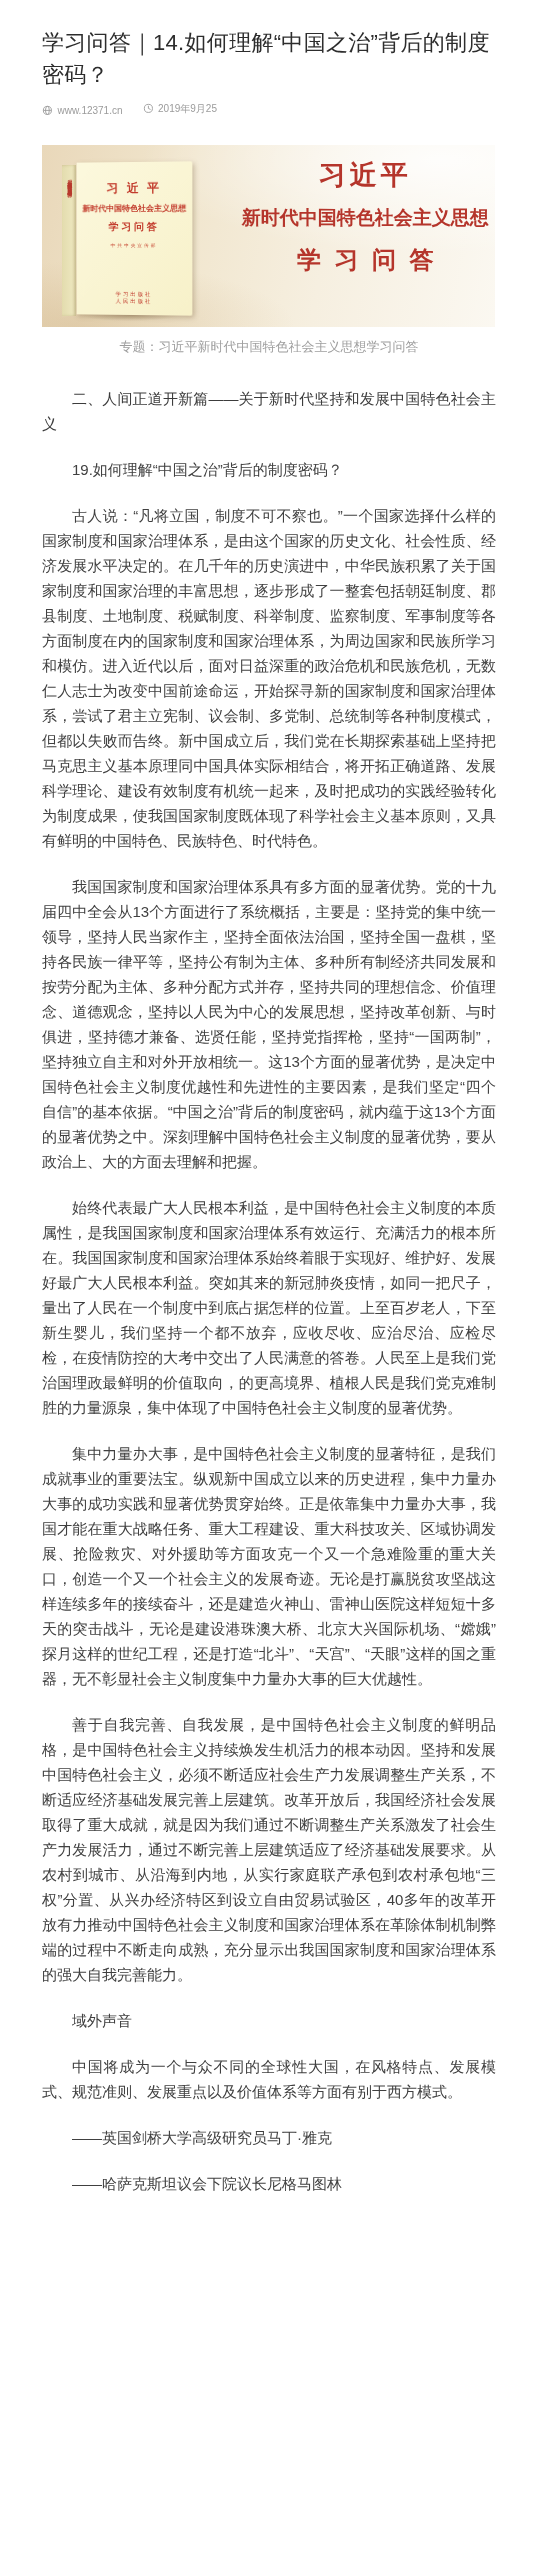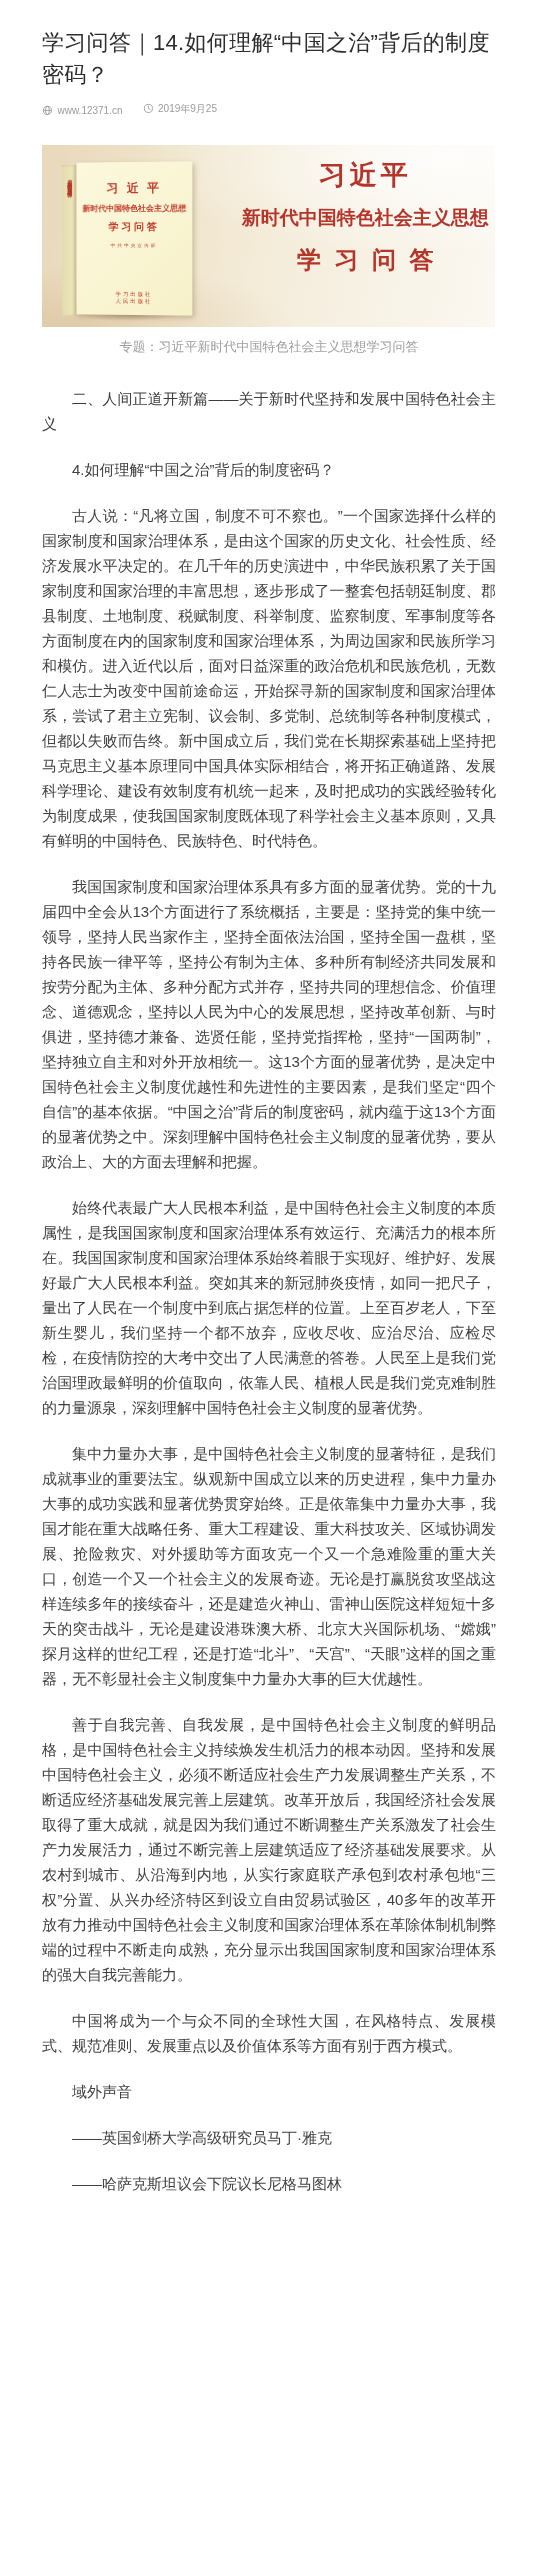--- a/index.html
+++ b/index.html
@@ -107,28 +107,28 @@
       <div class="hl1">习近平</div>
       <div class="hl2">新时代中国特色社会主义思想</div>
       <div class="hl3">学习问答</div>
     </div>
   </figure>
 
   <div class="caption">专题：习近平新时代中国特色社会主义思想学习问答</div>
 
   <div class="article">
     <p class="section-heading">二、人间正道开新篇——关于新时代坚持和发展中国特色社会主义</p>
-    <p>4.如何理解“中国之治”背后的制度密码？</p>
+    <p>19.如何理解“中国之治”背后的制度密码？</p>
 
     <p>古人说：“凡将立国，制度不可不察也。”一个国家选择什么样的国家制度和国家治理体系，是由这个国家的历史文化、社会性质、经济发展水平决定的。在几千年的历史演进中，中华民族积累了关于国家制度和国家治理的丰富思想，逐步形成了一整套包括朝廷制度、郡县制度、土地制度、税赋制度、科举制度、监察制度、军事制度等各方面制度在内的国家制度和国家治理体系，为周边国家和民族所学习和模仿。进入近代以后，面对日益深重的政治危机和民族危机，无数仁人志士为改变中国前途命运，开始探寻新的国家制度和国家治理体系，尝试了君主立宪制、议会制、多党制、总统制等各种制度模式，但都以失败而告终。新中国成立后，我们党在长期探索基础上坚持把马克思主义基本原理同中国具体实际相结合，将开拓正确道路、发展科学理论、建设有效制度有机统一起来，及时把成功的实践经验转化为制度成果，使我国国家制度既体现了科学社会主义基本原则，又具有鲜明的中国特色、民族特色、时代特色。</p>
     <p>我国国家制度和国家治理体系具有多方面的显著优势。党的十九届四中全会从13个方面进行了系统概括，主要是：坚持党的集中统一领导，坚持人民当家作主，坚持全面依法治国，坚持全国一盘棋，坚持各民族一律平等，坚持公有制为主体、多种所有制经济共同发展和按劳分配为主体、多种分配方式并存，坚持共同的理想信念、价值理念、道德观念，坚持以人民为中心的发展思想，坚持改革创新、与时俱进，坚持德才兼备、选贤任能，坚持党指挥枪，坚持“一国两制”，坚持独立自主和对外开放相统一。这13个方面的显著优势，是决定中国特色社会主义制度优越性和先进性的主要因素，是我们坚定“四个自信”的基本依据。“中国之治”背后的制度密码，就内蕴于这13个方面的显著优势之中。深刻理解中国特色社会主义制度的显著优势，要从政治上、大的方面去理解和把握。</p>
-    <p>始终代表最广大人民根本利益，是中国特色社会主义制度的本质属性，是我国国家制度和国家治理体系有效运行、充满活力的根本所在。我国国家制度和国家治理体系始终着眼于实现好、维护好、发展好最广大人民根本利益。突如其来的新冠肺炎疫情，如同一把尺子，量出了人民在一个制度中到底占据怎样的位置。上至百岁老人，下至新生婴儿，我们坚持一个都不放弃，应收尽收、应治尽治、应检尽检，在疫情防控的大考中交出了人民满意的答卷。人民至上是我们党治国理政最鲜明的价值取向，依靠人民、植根人民是我们党克难制胜的力量源泉，深刻理解中国特色社会主义制度的显著优势。</p>
+    <p>始终代表最广大人民根本利益，是中国特色社会主义制度的本质属性，是我国国家制度和国家治理体系有效运行、充满活力的根本所在。我国国家制度和国家治理体系始终着眼于实现好、维护好、发展好最广大人民根本利益。突如其来的新冠肺炎疫情，如同一把尺子，量出了人民在一个制度中到底占据怎样的位置。上至百岁老人，下至新生婴儿，我们坚持一个都不放弃，应收尽收、应治尽治、应检尽检，在疫情防控的大考中交出了人民满意的答卷。人民至上是我们党治国理政最鲜明的价值取向，的更高境界、植根人民是我们党克难制胜的力量源泉，集中体现了中国特色社会主义制度的显著优势。</p>
     <p>集中力量办大事，是中国特色社会主义制度的显著特征，是我们成就事业的重要法宝。纵观新中国成立以来的历史进程，集中力量办大事的成功实践和显著优势贯穿始终。正是依靠集中力量办大事，我国才能在重大战略任务、重大工程建设、重大科技攻关、区域协调发展、抢险救灾、对外援助等方面攻克一个又一个急难险重的重大关口，创造一个又一个社会主义的发展奇迹。无论是打赢脱贫攻坚战这样连续多年的接续奋斗，还是建造火神山、雷神山医院这样短短十多天的突击战斗，无论是建设港珠澳大桥、北京大兴国际机场、“嫦娥”探月这样的世纪工程，还是打造“北斗”、“天宫”、“天眼”这样的国之重器，无不彰显社会主义制度集中力量办大事的巨大优越性。</p>
     <p>善于自我完善、自我发展，是中国特色社会主义制度的鲜明品格，是中国特色社会主义持续焕发生机活力的根本动因。坚持和发展中国特色社会主义，必须不断适应社会生产力发展调整生产关系，不断适应经济基础发展完善上层建筑。改革开放后，我国经济社会发展取得了重大成就，就是因为我们通过不断调整生产关系激发了社会生产力发展活力，通过不断完善上层建筑适应了经济基础发展要求。从农村到城市、从沿海到内地，从实行家庭联产承包到农村承包地“三权”分置、从兴办经济特区到设立自由贸易试验区，40多年的改革开放有力推动中国特色社会主义制度和国家治理体系在革除体制机制弊端的过程中不断走向成熟，充分显示出我国国家制度和国家治理体系的强大自我完善能力。</p>
 
+    <p>域外声音</p>
     <p>中国将成为一个与众不同的全球性大国，在风格特点、发展模式、规范准则、发展重点以及价值体系等方面有别于西方模式。</p>
-    <p>域外声音</p>
     <p class="attr">——英国剑桥大学高级研究员马丁·雅克</p>
     <p class="attr">——哈萨克斯坦议会下院议长尼格马图林</p>
   </div>
 
 </div>
 
 
 </body></html>

